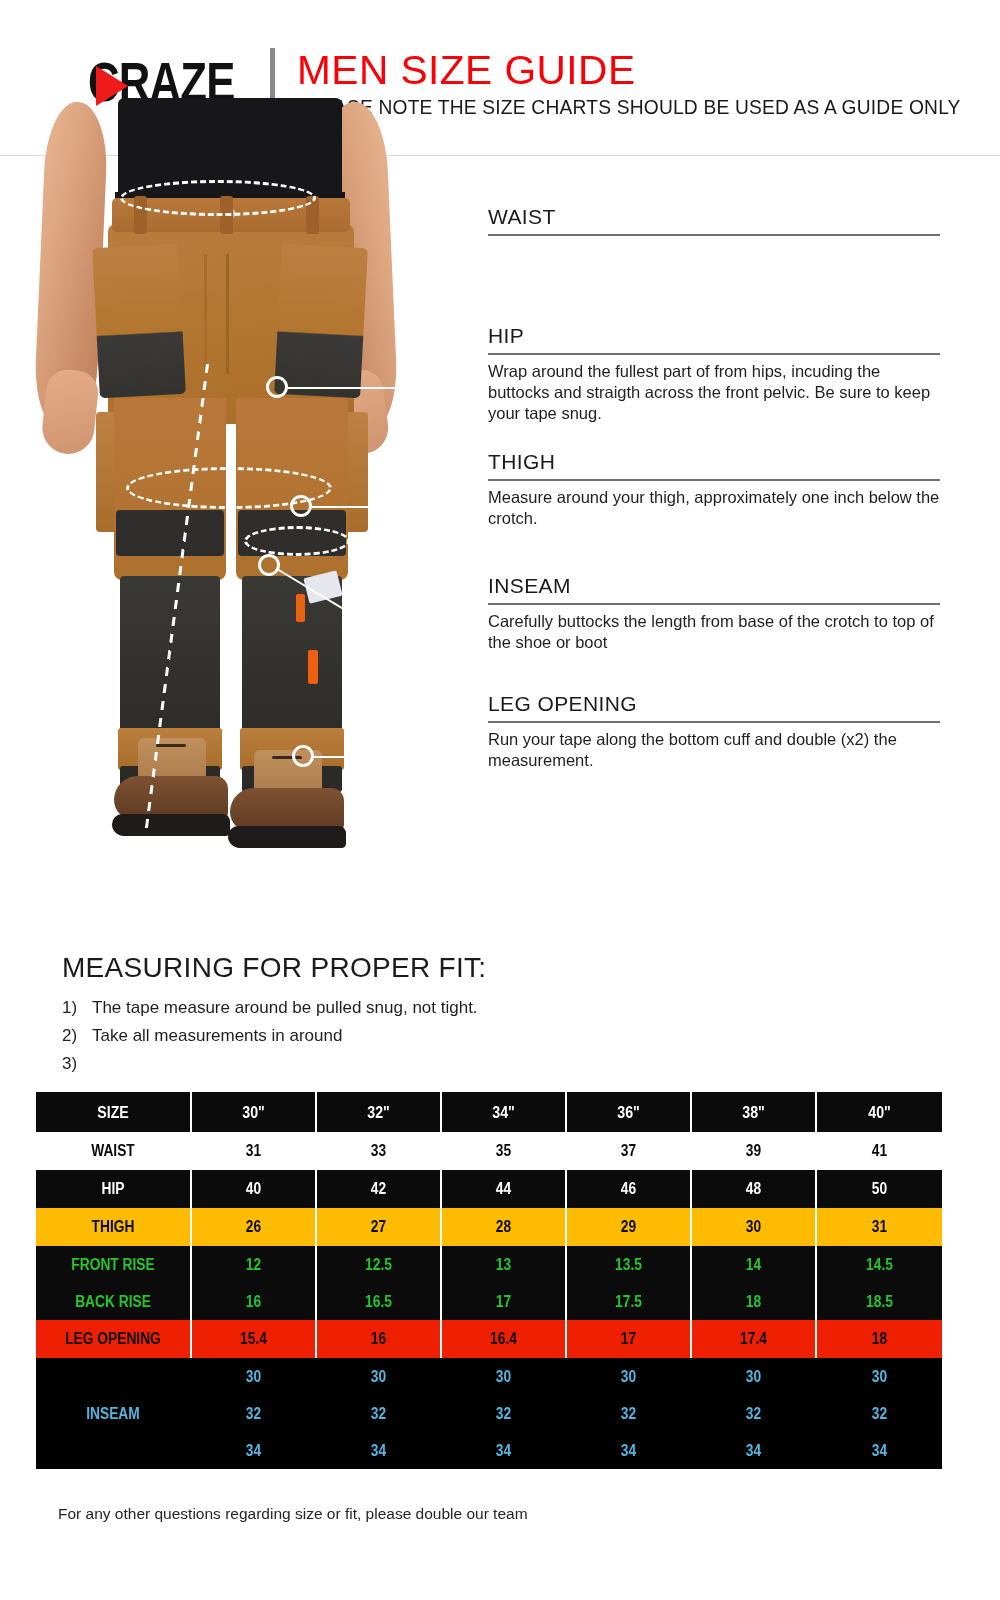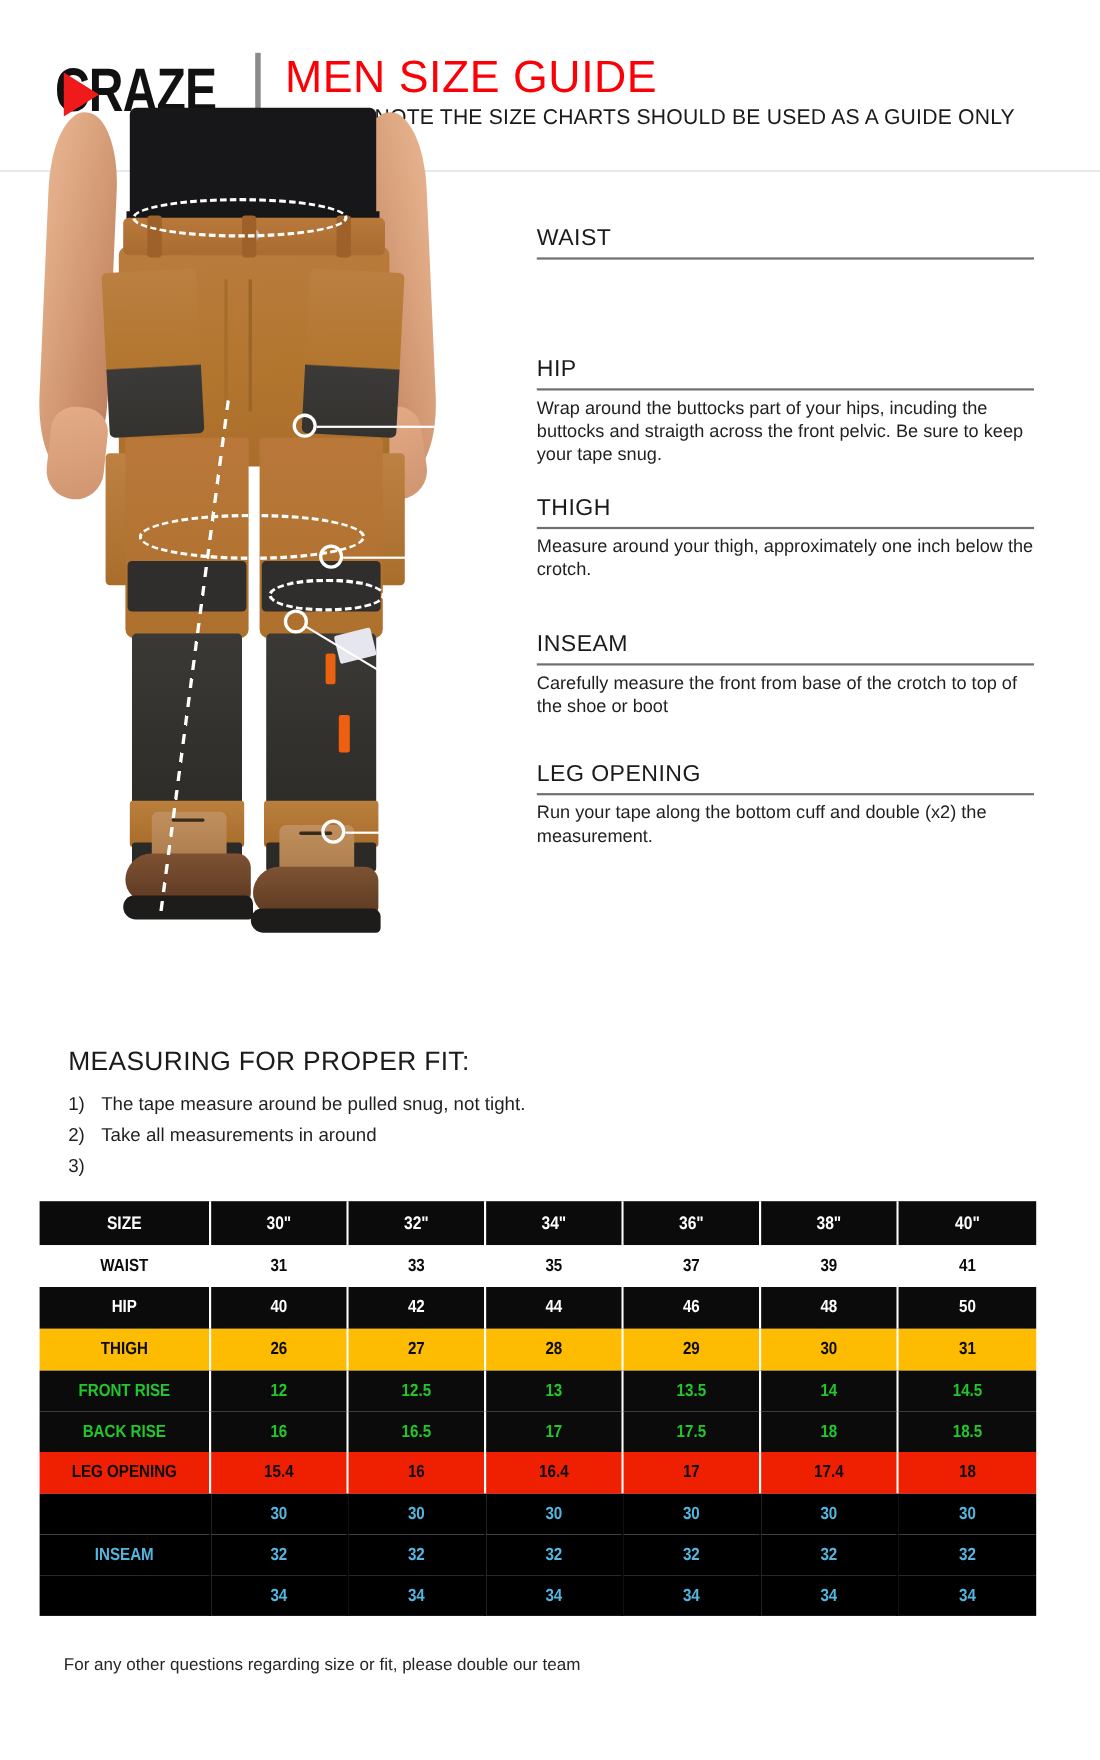--- a/index.html
+++ b/index.html
@@ -6,21 +6,21 @@
   html, body {
     width: 1000px; height: 1600px;
     background: #ffffff;
     font-family: "Liberation Sans", sans-serif;
     overflow: hidden;
   }
   .page { position: relative; width: 1000px; height: 1600px; background:#fff; }
 
   
   .header { position: relative; height: 100px; padding-top: 48px; }
-  .header-inner { display: flex; align-items: flex-start; padding-left: 50px; }
+  .header-inner { display: flex; align-items: flex-start; padding-left: 88px; }
   .logo { position: relative; width: 168px; height: 68px; flex: 0 0 auto; margin-top: 4px; }
   .logo-text {
     font-family: "Liberation Sans", sans-serif;
     font-weight: 700; font-size: 56px; letter-spacing: -1px;
     color: #111; line-height: 60px;
     transform: scaleX(0.78); transform-origin: left center;
     white-space: nowrap;
   }
   .logo-tri {
     position: absolute; left: 8px; top: 14px;
@@ -196,21 +196,21 @@
     font-weight: 400;
   }
   .marker {
     position:absolute; width:22px; height:22px; border:3px solid #ffffff;
     border-radius:50%; background:transparent;
   }
   .lead-white { position:absolute; height:2px; background:#ffffff; transform-origin:left center; }
 
   
   .fit { position:absolute; left:62px; top:952px; width:760px; }
-  .fit h4 { font-size:24px; font-weight:400; color:#1b1b1b; letter-spacing:.3px; }
+  .fit h4 { font-size:28px; font-weight:400; color:#1b1b1b; letter-spacing:.3px; }
   .fit ol { list-style:none; margin-top:10px; }
   .fit li { font-size:17px; color:#1f1f1f; line-height:28px; display:flex; }
   .fit li .num { width:30px; flex:0 0 30px; }
 
   
   .size-table {
     position:absolute; left:36px; top:1092px; width:906px;
     border-collapse: separate; border-spacing:0;
     table-layout: fixed;
   }
@@ -345,33 +345,33 @@
     <div class="callouts">
 
       <div class="callout" style="top:102px;">
         <h3>WAIST</h3>
         <div class="rule"></div>
       </div>
 
       <div class="callout" style="top:221px;">
         <h3>HIP</h3>
         <div class="rule"></div>
-        <p>Wrap around the buttocks part of your hips, incuding the buttocks and straigth across the front pelvic. Be sure to keep your tape snug.</p>
+        <p>Wrap around the fullest part of from hips, incuding the buttocks and straigth across the front pelvic. Be sure to keep your tape snug.</p>
       </div>
 
       <div class="callout" style="top:347px;">
         <h3>THIGH</h3>
         <div class="rule"></div>
         <p>Measure around your thigh, approximately one inch below the crotch.</p>
       </div>
 
       <div class="callout" style="top:471px;">
         <h3>INSEAM</h3>
         <div class="rule"></div>
-        <p>Carefully measure the front from base of the crotch to top of the shoe or boot</p>
+        <p>Carefully buttocks the length from base of the crotch to top of the shoe or boot</p>
       </div>
 
       <div class="callout" style="top:589px;">
         <h3>LEG OPENING</h3>
         <div class="rule"></div>
         <p>Run your tape along the bottom cuff and double (x2) the measurement.</p>
       </div>
 
     </div>
   </div>

